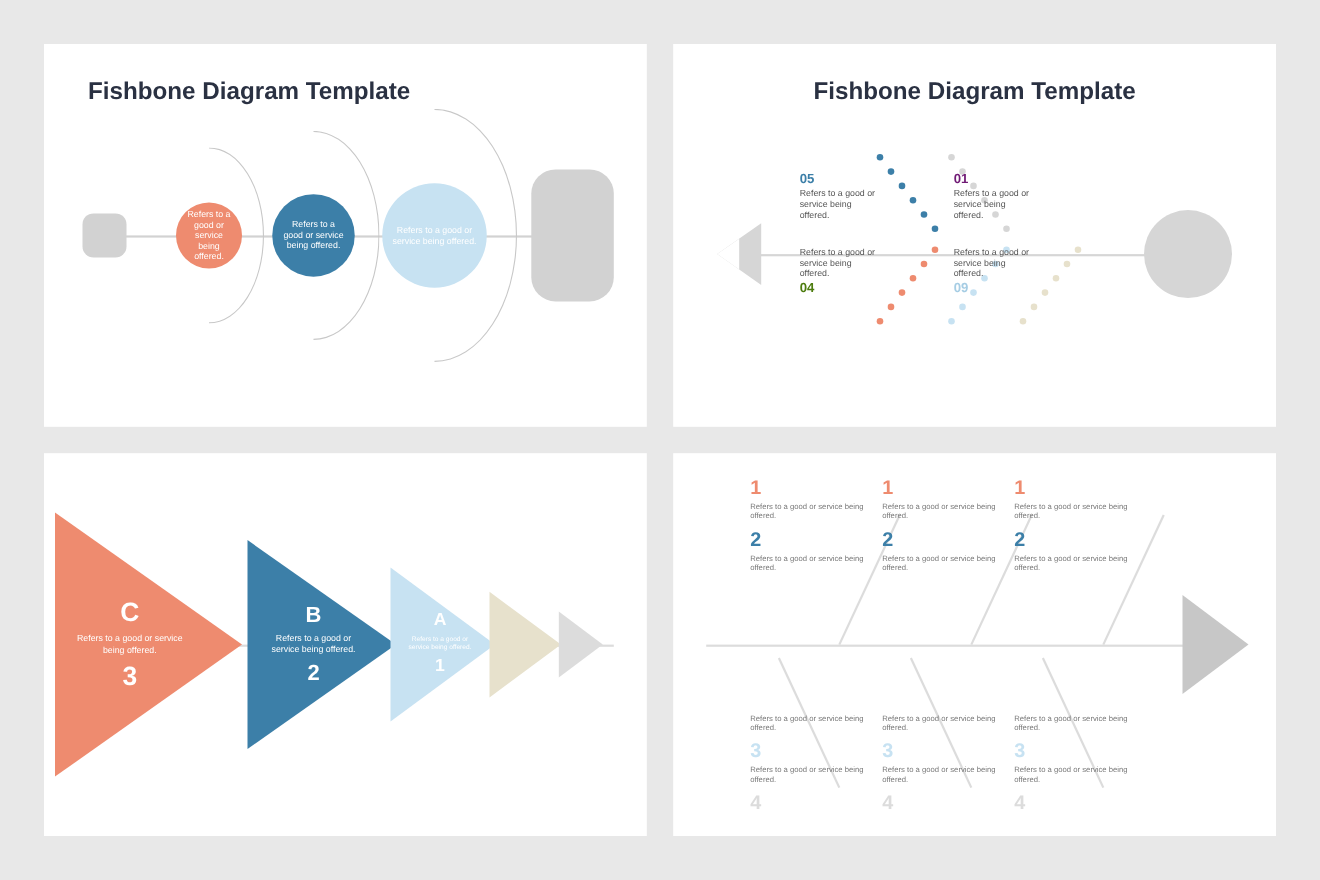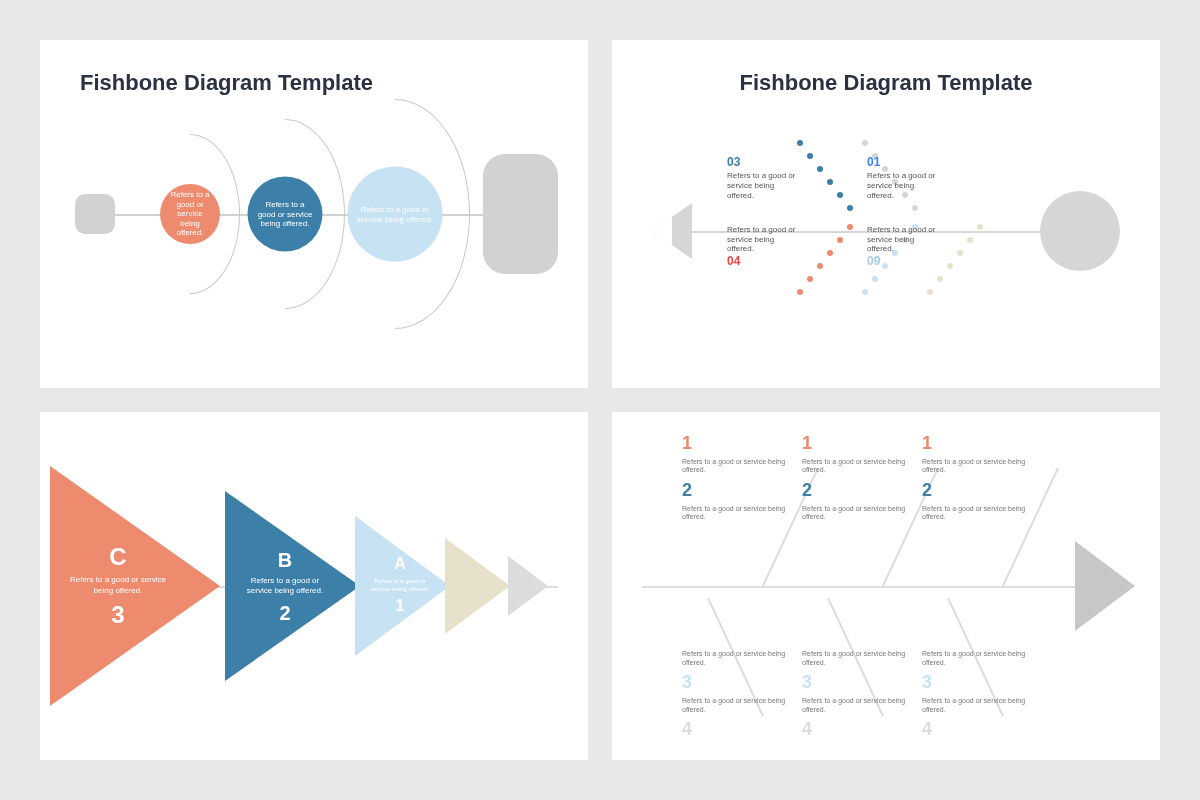--- a/index.html
+++ b/index.html
@@ -216,30 +216,30 @@
   <div class="dots cream" style="left:315px;top:175px;transform:scaleY(-1);">
     <span></span>
       <span></span>
       <span></span>
       <span></span>
       <span></span>
       <span></span>
   </div>
 
   <div class="label-block" style="left:115px;top:115px;">
-    <span class="num" style="color:#3c7fa8">03</span>
+    <span class="num" style="color:#3c7fa8">05</span>
     <span>Refers to a good or service being offered.</span>
   </div>
   <div class="label-block" style="left:255px;top:115px;">
-    <span class="num" style="color:#3b82f6">01</span>
+    <span class="num" style="color:#701a75">01</span>
     <span>Refers to a good or service being offered.</span>
   </div>
   <div class="label-block" style="left:115px;top:185px;">
     <span>Refers to a good or service being offered.</span>
-    <span class="num" style="color:#ef4444">04</span>
+    <span class="num" style="color:#4d7c0f">04</span>
   </div>
   <div class="label-block" style="left:255px;top:185px;">
     <span>Refers to a good or service being offered.</span>
     <span class="num" style="color:#a6cde4">09</span>
   </div>
 </div>
 
 <div class="slide s3">
   <div class="spine3"></div>
   <div class="tri t1"></div>

